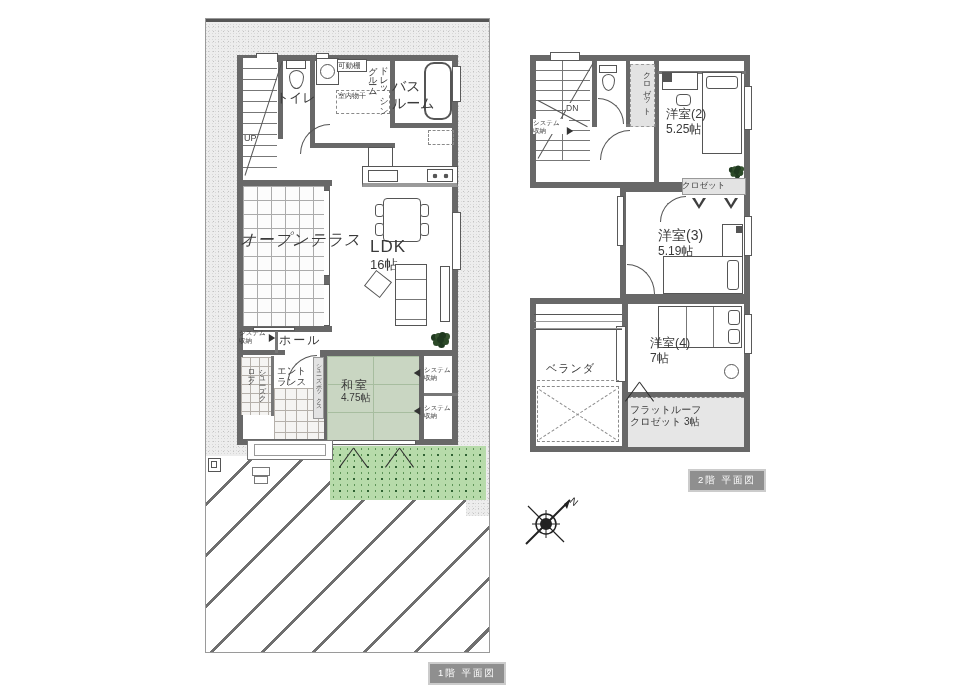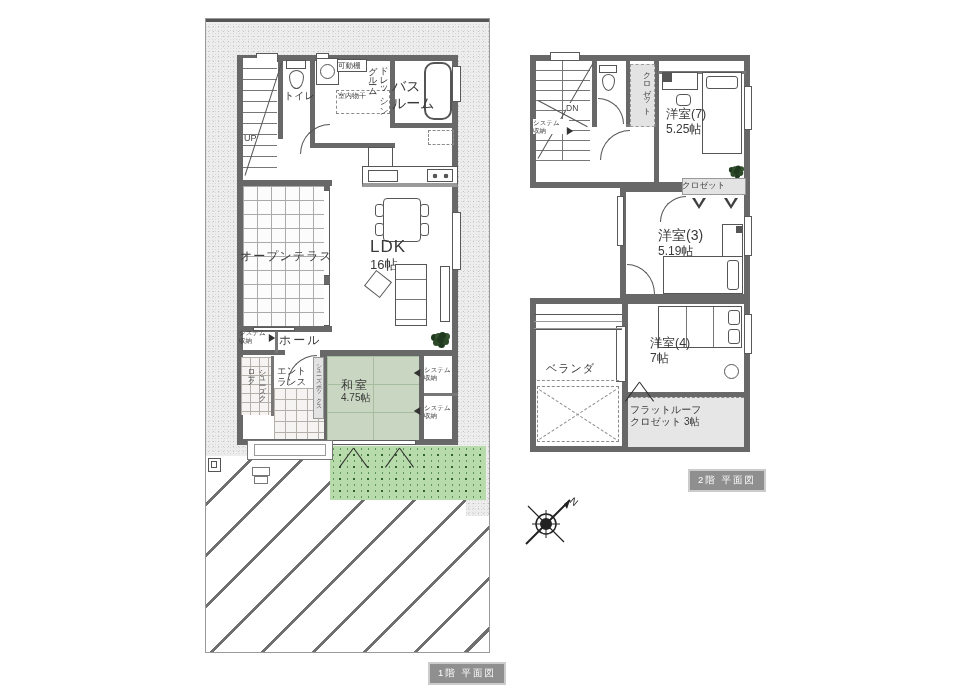--- a/index.html
+++ b/index.html
@@ -96,21 +96,21 @@
   <div class="win" style="left:321px;top:284px;width:9px;height:42px;"></div>
   <div class="win" style="left:253px;top:327px;width:42px;height:4px;"></div>
   <div class="win" style="left:332px;top:440px;width:84px;height:5px;"></div>
 
   <div class="stairs1" style="left:243px;top:58px;width:34px;height:120px;"></div>
   <div class="diag" style="left:245px;top:175px;width:120px;transform:rotate(-72deg);"></div>
   <div class="lbl" style="left:244px;top:133px;width:32px;font-size:9px;color:#444;">UP</div>
 
   <div class="fixture" style="left:286px;top:60px;width:20px;height:9px;"></div>
   <div class="fixture" style="left:289px;top:70px;width:15px;height:19px;border-radius:50% 50% 50% 50%/35% 35% 65% 65%;"></div>
-  <div class="lbl" style="left:284px;top:90px;width:36px;font-size:10px;">トイレ</div>
+  <div class="lbl" style="left:276px;top:90px;width:36px;font-size:13px;">トイレ</div>
   <div class="arc-tl" style="left:300px;top:124px;width:30px;height:30px;"></div>
 
   <div class="fixture" style="left:316px;top:58px;width:23px;height:27px;"></div>
   <div class="fixture" style="left:320px;top:64px;width:15px;height:15px;border-radius:50%;"></div>
   <div class="fixture lbl" style="left:337px;top:59px;width:30px;height:13px;font-size:7.5px;line-height:12px;">可動棚</div>
   <div class="dashedbox" style="left:336px;top:90px;width:54px;height:24px;"></div>
   <div class="lbl" style="left:338px;top:92px;width:50px;font-size:7px;text-align:left;">室内物干</div>
   <div class="lbl vlbl" style="left:363px;top:60px;width:26px;height:60px;font-size:9px;">ドレッシングルーム</div>
 
   <div class="fixture" style="left:424px;top:62px;width:28px;height:58px;border-width:2px;border-radius:10px;"></div>
@@ -135,21 +135,21 @@
     <div style="font-size:17px;letter-spacing:1px;">LDK</div>
     <div style="font-size:13px;">16帖</div>
   </div>
 
   <div class="fixture" style="left:395px;top:264px;width:32px;height:62px;background-image:linear-gradient(#777 1px,transparent 1px);background-size:100% 20px;background-position:0 14px;"></div>
   <div class="fixture" style="left:368px;top:274px;width:20px;height:20px;transform:rotate(38deg);"></div>
   <div class="fixture" style="left:440px;top:266px;width:10px;height:56px;"></div>
   <div class="plant" style="left:437px;top:336px;"></div>
 
   <div class="tile" style="left:243px;top:186px;width:81px;height:140px;"></div>
-  <div class="lbl" style="left:240px;top:249px;width:88px;font-size:12px;letter-spacing:1px;">オープンテラス</div>
+  <div class="lbl" style="left:240px;top:231px;width:88px;font-size:16px;letter-spacing:1px;font-style:italic;">オープンテラス</div>
 
   <div class="lbl" style="left:239px;top:329px;width:36px;font-size:6.5px;">
     <div>システム</div>
     <div>収納</div>
   </div>
   <div class="tri-r" style="left:268px;top:333px;border-left-color:#333;transform:scale(.8);"></div>
   <div class="lbl" style="left:279px;top:333px;width:46px;font-size:12px;letter-spacing:2px;">ホール</div>
   <div class="arc-tl" style="left:287px;top:355px;width:30px;height:30px;"></div>
 
   <div class="tile-s" style="left:241px;top:357px;width:30px;height:58px;"></div>
@@ -230,21 +230,21 @@
 
   <div class="graybox" style="left:630px;top:64px;width:25px;height:63px;border-style:dashed;"></div>
   <div class="lbl vlbl" style="left:633px;top:66px;width:19px;height:59px;font-size:8px;line-height:11px;">クロゼット</div>
 
   <div class="fixture" style="left:662px;top:72px;width:36px;height:18px;"></div>
   <div class="abs" style="left:663px;top:73px;width:9px;height:9px;background:#555;"></div>
   <div class="fixture" style="left:676px;top:94px;width:15px;height:12px;border-radius:4px;"></div>
   <div class="fixture" style="left:702px;top:72px;width:40px;height:82px;"></div>
   <div class="fixture" style="left:706px;top:76px;width:32px;height:13px;border-radius:3px;"></div>
   <div class="lbl" style="left:666px;top:107px;width:68px;">
-    <div style="font-size:12.5px;">洋室(7)</div>
+    <div style="font-size:12.5px;">洋室(2)</div>
     <div style="font-size:12px;">5.25帖</div>
   </div>
   <div class="plant" style="left:733px;top:168px;transform:scale(.8);"></div>
 
   <div class="graybox" style="left:682px;top:178px;width:64px;height:17px;"></div>
   <div class="lbl" style="left:682px;top:180px;width:64px;font-size:8.5px;">クロゼット</div>
   <div class="hanger" style="left:692px;top:198px;"></div>
   <div class="hanger" style="left:724px;top:198px;"></div>
 
   <div class="arc-tl" style="left:660px;top:196px;width:26px;height:26px;"></div>

